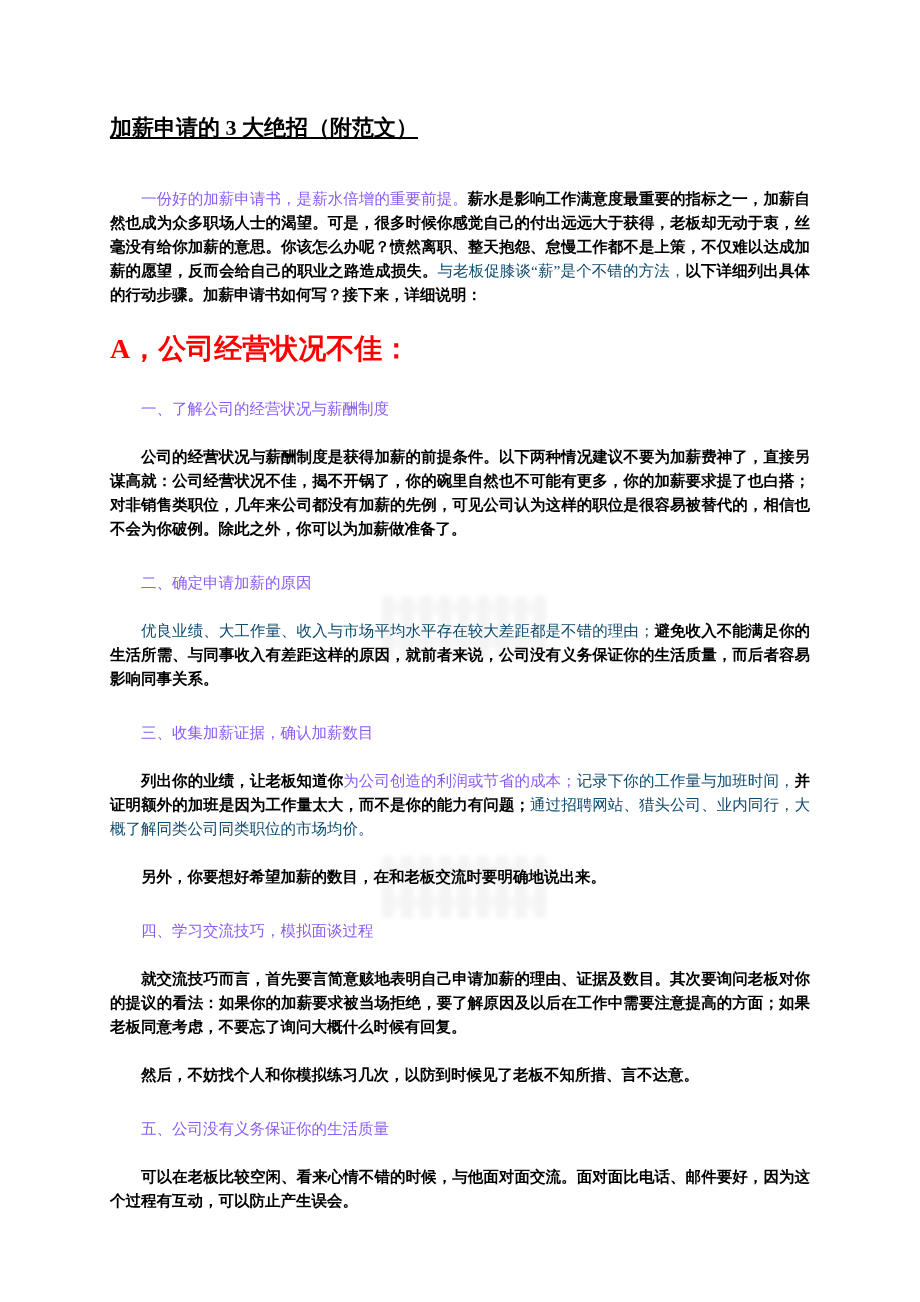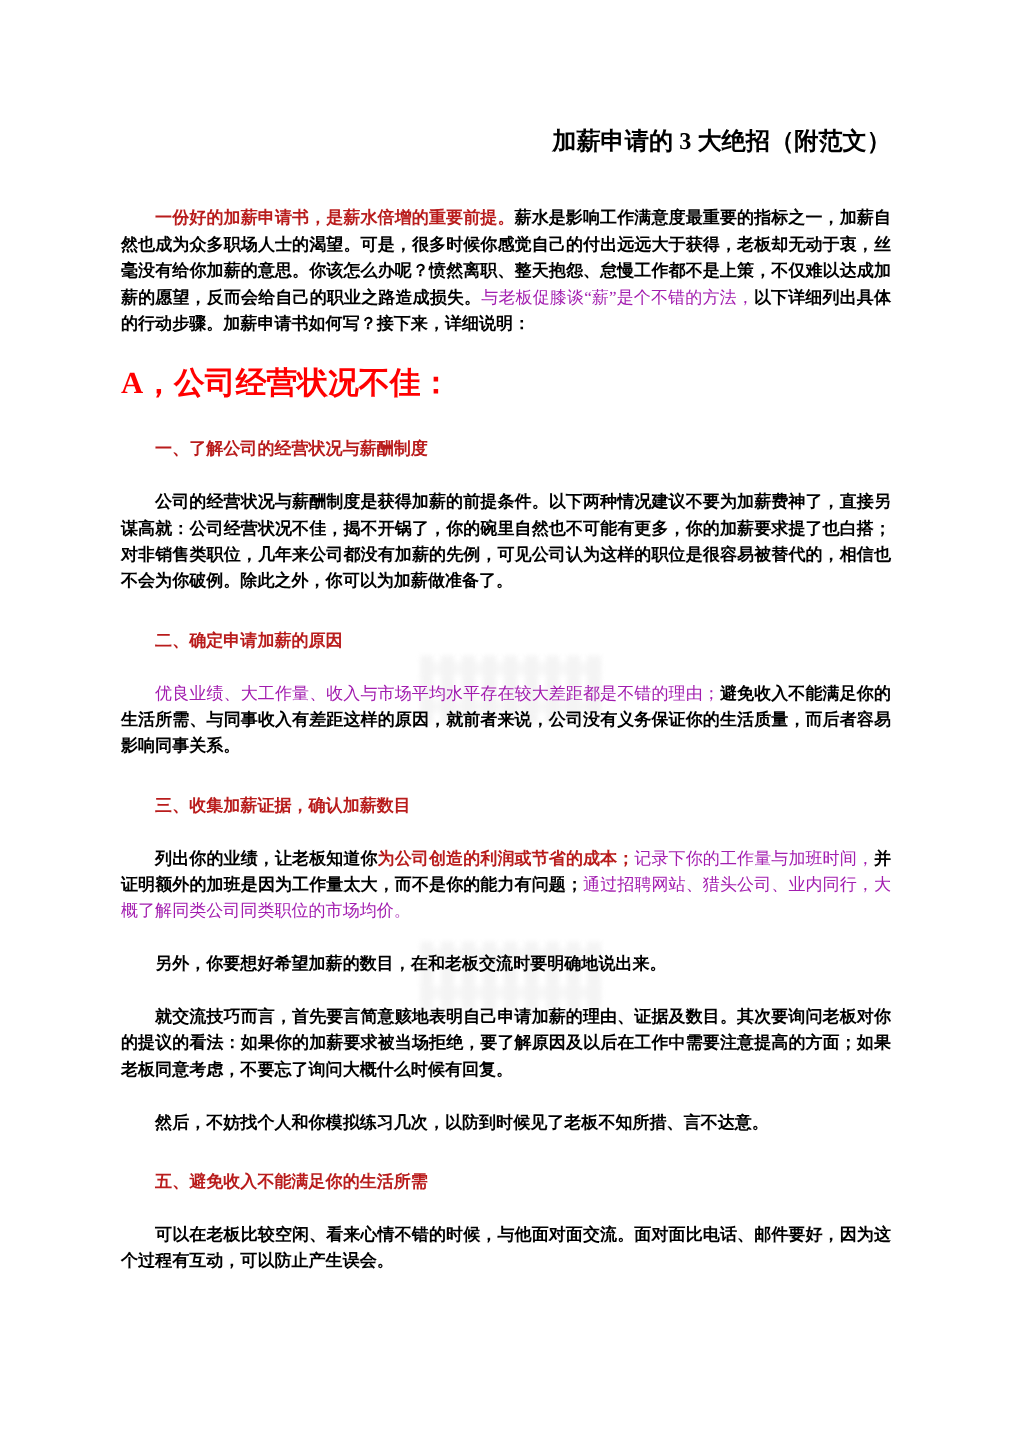--- a/index.html
+++ b/index.html
@@ -13,24 +13,25 @@
     height: 1302px;
     background: #ffffff;
     box-sizing: border-box;
     padding: 114px 110px 0 110px;
     font-family: "Liberation Serif", "DejaVu Serif", serif;
     color: #000000;
     overflow: hidden;
   }
   .title {
     margin: 0 0 44px 0;
-    text-align: right;
+    text-align: left;
     font-size: 22px;
     font-weight: bold;
     line-height: 1.3;
+    text-decoration: underline;
   }
   .blocks { position: relative; z-index: 2; }
   .block { text-align: justify; }
   .para {
     font-size: 15.5px;
     line-height: 24px;
     text-indent: 2em;
     margin: 0 0 24px 0;
   }
   .subheading {
@@ -42,22 +43,22 @@
   }
   .heading-a {
     color: #FF0000;
     font-size: 28px;
     line-height: 36px;
     font-weight: bold;
     margin: 18px 0 28px 0;
     text-indent: 0;
   }
   .seg-normal { color: #000000; font-weight: bold; }
-  .seg-bold   { color: #b91c1c; font-weight: bold; }
-  .seg-red    { color: #a21caf; font-weight: normal; }
+  .seg-bold   { color: #8b5cf6; font-weight: normal; }
+  .seg-red    { color: #0c4a6e; font-weight: normal; }
   .heading-a .seg-normal { color: #FF0000; font-weight: bold; }
   
   .watermark {
     position: absolute;
     left: 382px;
     width: 165px;
     height: 62px;
     z-index: 1;
     opacity: 0.55;
     filter: blur(2px);
@@ -79,18 +80,19 @@
   <div class="blocks">
       <div class="block para"><span class="seg-bold">一份好的加薪申请书，是薪水倍增的重要前提。</span><span class="seg-normal">薪水是影响工作满意度最重要的指标之一，加薪自然也成为众多职场人士的渴望。可是，很多时候你感觉自己的付出远远大于获得，老板却无动于衷，丝毫没有给你加薪的意思。你该怎么办呢？愤然离职、整天抱怨、怠慢工作都不是上策，不仅难以达成加薪的愿望，反而会给自己的职业之路造成损失。</span><span class="seg-red">与老板促膝谈“薪”是个不错的方法，</span><span class="seg-normal">以下详细列出具体的行动步骤。加薪申请书如何写？接下来，详细说明：</span></div>
       <div class="block heading-a"><span class="seg-normal">A，公司经营状况不佳：</span></div>
       <div class="block subheading"><span class="seg-bold">一、了解公司的经营状况与薪酬制度</span></div>
       <div class="block para"><span class="seg-normal">公司的经营状况与薪酬制度是获得加薪的前提条件。以下两种情况建议不要为加薪费神了，直接另谋高就：公司经营状况不佳，揭不开锅了，你的碗里自然也不可能有更多，你的加薪要求提了也白搭；对非销售类职位，几年来公司都没有加薪的先例，可见公司认为这样的职位是很容易被替代的，相信也不会为你破例。除此之外，你可以为加薪做准备了。</span></div>
       <div class="block subheading"><span class="seg-bold">二、确定申请加薪的原因</span></div>
       <div class="block para"><span class="seg-red">优良业绩、大工作量、收入与市场平均水平存在较大差距都是不错的理由；</span><span class="seg-normal">避免收入不能满足你的生活所需、与同事收入有差距这样的原因，就前者来说，公司没有义务保证你的生活质量，而后者容易影响同事关系。</span></div>
       <div class="block subheading"><span class="seg-bold">三、收集加薪证据，确认加薪数目</span></div>
       <div class="block para"><span class="seg-normal">列出你的业绩，让老板知道你</span><span class="seg-bold">为公司创造的利润或节省的成本；</span><span class="seg-red">记录下你的工作量与加班时间，</span><span class="seg-normal">并证明额外的加班是因为工作量太大，而不是你的能力有问题；</span><span class="seg-red">通过招聘网站、猎头公司、业内同行，大概了解同类公司同类职位的市场均价。</span></div>
       <div class="block para"><span class="seg-normal">另外，你要想好希望加薪的数目，在和老板交流时要明确地说出来。</span></div>
+      <div class="block subheading"><span class="seg-bold">四、学习交流技巧，模拟面谈过程</span></div>
       <div class="block para"><span class="seg-normal">就交流技巧而言，首先要言简意赅地表明自己申请加薪的理由、证据及数目。其次要询问老板对你的提议的看法：如果你的加薪要求被当场拒绝，要了解原因及以后在工作中需要注意提高的方面；如果老板同意考虑，不要忘了询问大概什么时候有回复。</span></div>
       <div class="block para"><span class="seg-normal">然后，不妨找个人和你模拟练习几次，以防到时候见了老板不知所措、言不达意。</span></div>
-      <div class="block subheading"><span class="seg-bold">五、避免收入不能满足你的生活所需</span></div>
+      <div class="block subheading"><span class="seg-bold">五、公司没有义务保证你的生活质量</span></div>
       <div class="block para"><span class="seg-normal">可以在老板比较空闲、看来心情不错的时候，与他面对面交流。面对面比电话、邮件要好，因为这个过程有互动，可以防止产生误会。</span></div>
     </div>
 </div>
 
 </body></html>

